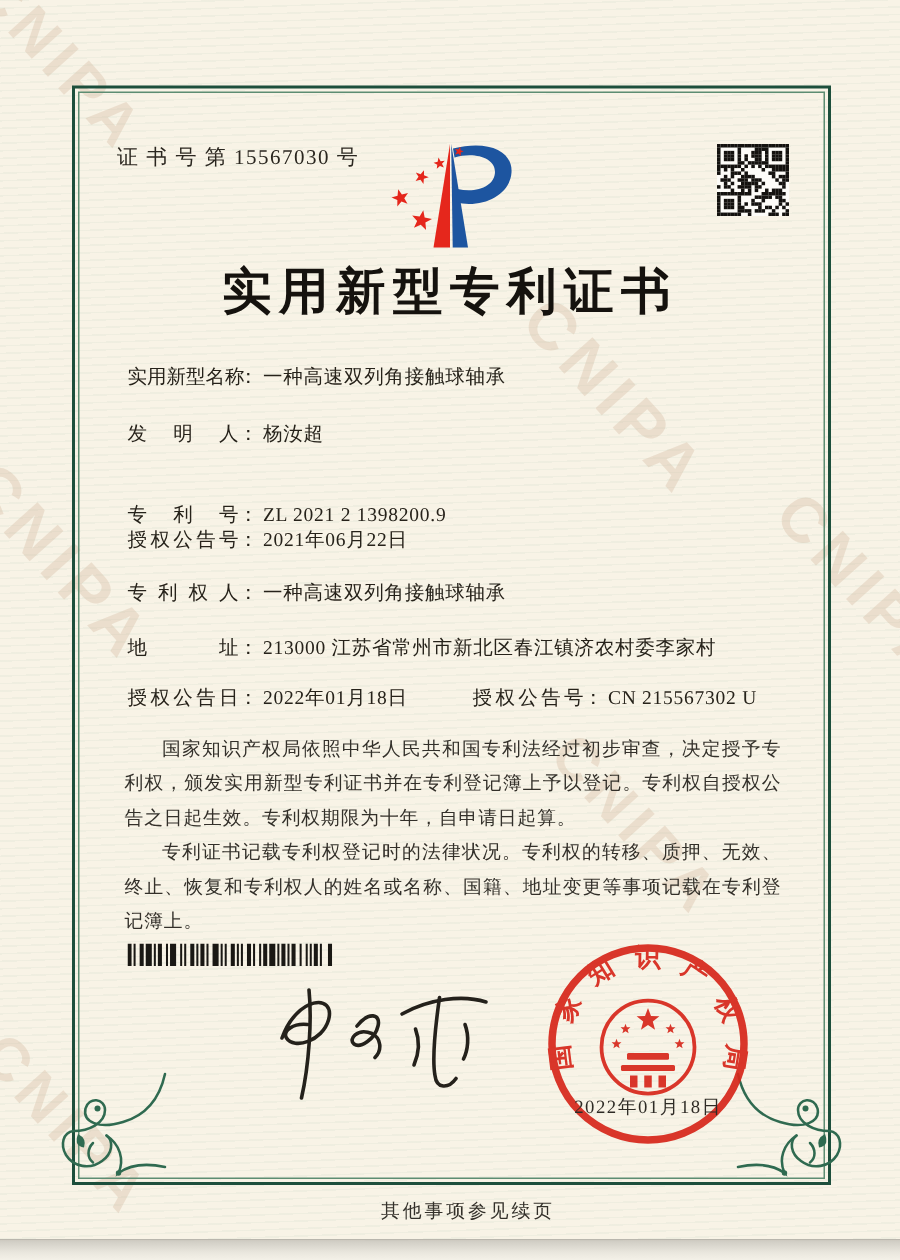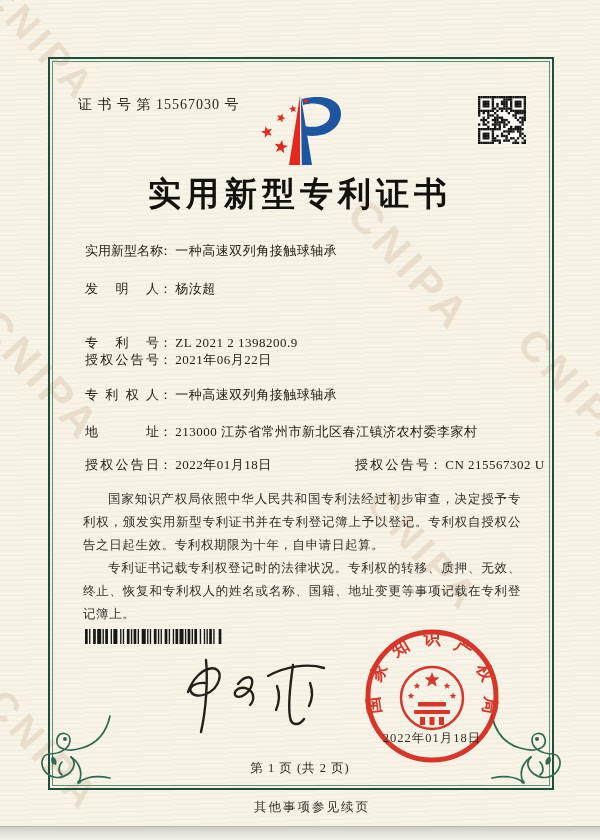--- a/index.html
+++ b/index.html
@@ -46,21 +46,21 @@
   .qr{position:absolute;left:478px;top:96px;}
   .title{
     position:absolute;left:0;top:172px;width:600px;text-align:center;
     font-size:33px;font-weight:bold;color:#15120e;letter-spacing:5px;
   }
   
   .fields{position:absolute;left:85px;top:238px;width:440px;font-size:13px;color:#26221a;}
   .frow{position:absolute;left:0;white-space:nowrap;}
   .flabel{display:inline-block;width:74px;text-align:justify;text-align-last:justify;vertical-align:top;}
   .fval{letter-spacing:0.5px;}
-  .fcol2{position:absolute;left:230px;top:0;margin-left:40px;}
+  .fcol2{position:absolute;left:230px;top:0;}
   
   .paras{
     position:absolute;left:83px;top:488px;width:438px;
     font-size:12.5px;line-height:23px;color:#33302a;text-align:justify;letter-spacing:0.6px;
   }
   .paras p{margin:0;text-indent:2em;}
   
   .barcode{position:absolute;left:85px;top:629px;}
   
   .director{position:absolute;left:88px;top:676px;font-size:14.5px;color:#211d16;letter-spacing:3px;line-height:29px;}
@@ -492,18 +492,17 @@
         </g>
       <rect x="56" y="76" width="28" height="4.5" rx="1"></rect>
       <rect x="52" y="84" width="36" height="4" rx="1"></rect>
       <rect x="58" y="91" width="5" height="8"></rect>
       <rect x="67.5" y="91" width="5" height="8"></rect>
       <rect x="77" y="91" width="5" height="8"></rect>
     </g>
     <text x="70" y="116" text-anchor="middle" font-size="12.5" fill="#1f1c17" letter-spacing="1">2022年01月18日</text>
   </svg>
 
-  <div class="page-num">第 1 页 (共 2 页)</div>
   <div class="cont-note">其他事项参见续页</div>
 
 </div>
 
 <div class="paper-edge"></div>
 
 </body></html>

